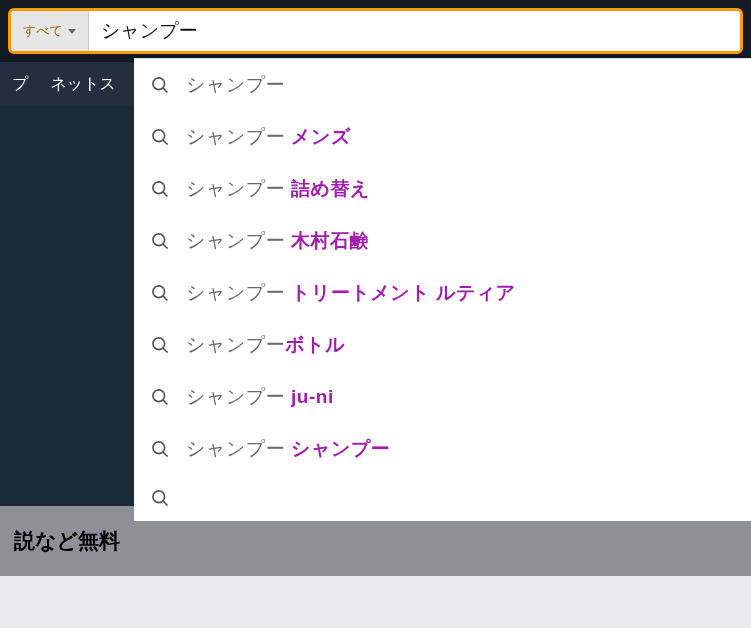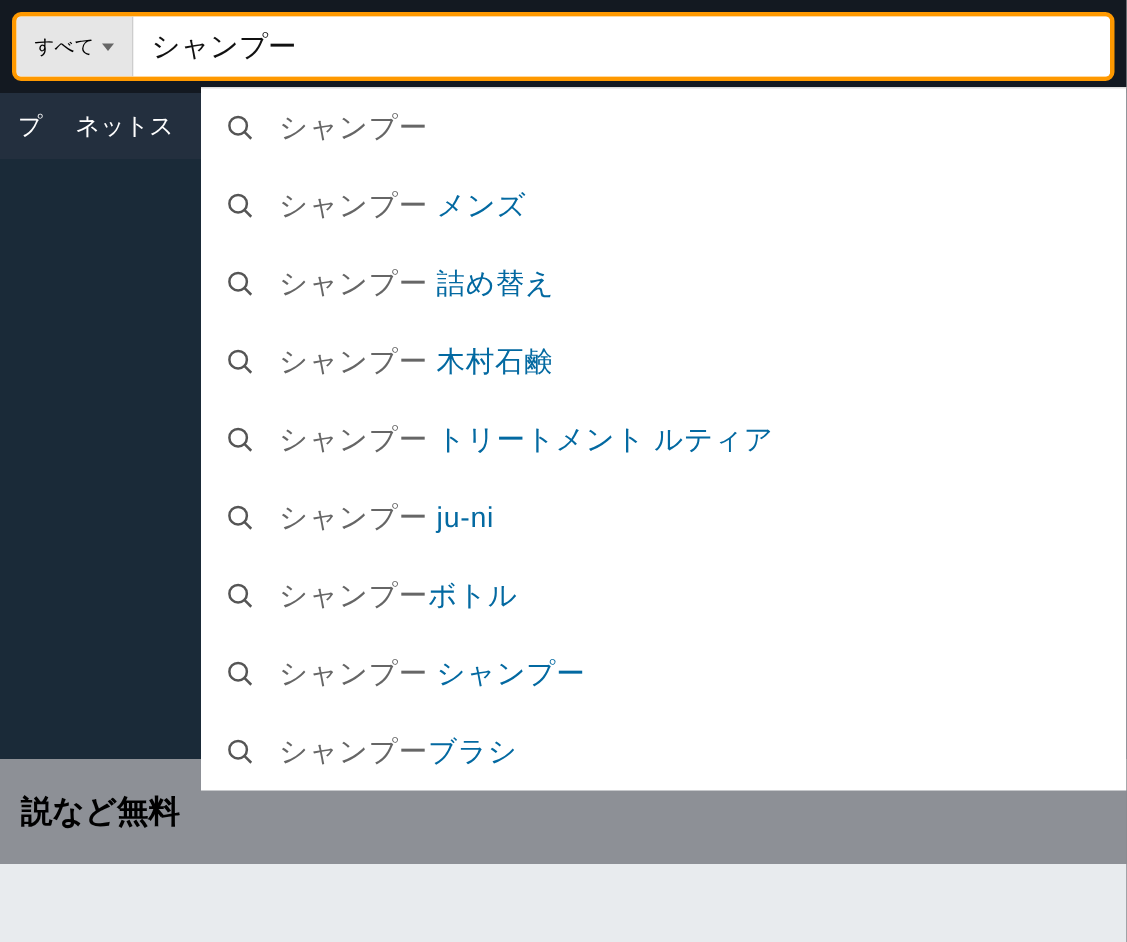--- a/index.html
+++ b/index.html
@@ -30,21 +30,21 @@
       overflow: hidden;
       background: #fff;
     }
     .category-dropdown {
       background: #e6e6e6;
       border-right: 1px solid #cdcdcd;
       display: flex;
       align-items: center;
       padding: 0 12px;
       font-size: 13px;
-      color: #000000;
+      color: #a16207;
       cursor: pointer;
       gap: 5px;
       flex-shrink: 0;
     }
     .dropdown-caret {
       width: 0;
       height: 0;
       border-left: 4px solid transparent;
       border-right: 4px solid transparent;
       border-top: 5px solid #666;
@@ -111,22 +111,22 @@
     .search-icon-svg {
       width: 20px;
       height: 20px;
       flex-shrink: 0;
     }
     .suggestion-base {
       color: #666;
       font-weight: 400;
     }
     .suggestion-bold {
-      color: #0369a1;
-      font-weight: 400;
+      color: #a21caf;
+      font-weight: 700;
     }
     .suggestion-text {
       letter-spacing: 0.5px;
     }
   </style>
 </head>
 <body>
 
 <div class="search-bar-container">
   <div class="search-bar">
@@ -185,36 +185,35 @@
         <circle cx="10.5" cy="10.5" r="7"></circle>
         <line x1="21" y1="21" x2="15.5" y2="15.5"></line>
       </svg>
       <span class="suggestion-text"><span class="suggestion-base">シャンプー </span><span class="suggestion-bold">トリートメント ルティア</span></span>
     </div>
     <div class="suggestion-item">
       <svg class="search-icon-svg" viewBox="0 0 24 24" fill="none" stroke="#555" stroke-width="2">
         <circle cx="10.5" cy="10.5" r="7"></circle>
         <line x1="21" y1="21" x2="15.5" y2="15.5"></line>
       </svg>
+      <span class="suggestion-text"><span class="suggestion-base">シャンプー</span><span class="suggestion-bold">ボトル</span></span>
+    </div>
+    <div class="suggestion-item">
+      <svg class="search-icon-svg" viewBox="0 0 24 24" fill="none" stroke="#555" stroke-width="2">
+        <circle cx="10.5" cy="10.5" r="7"></circle>
+        <line x1="21" y1="21" x2="15.5" y2="15.5"></line>
+      </svg>
       <span class="suggestion-text"><span class="suggestion-base">シャンプー </span><span class="suggestion-bold">ju-ni</span></span>
     </div>
     <div class="suggestion-item">
       <svg class="search-icon-svg" viewBox="0 0 24 24" fill="none" stroke="#555" stroke-width="2">
         <circle cx="10.5" cy="10.5" r="7"></circle>
         <line x1="21" y1="21" x2="15.5" y2="15.5"></line>
       </svg>
-      <span class="suggestion-text"><span class="suggestion-base">シャンプー</span><span class="suggestion-bold">ボトル</span></span>
-    </div>
-    <div class="suggestion-item">
-      <svg class="search-icon-svg" viewBox="0 0 24 24" fill="none" stroke="#555" stroke-width="2">
-        <circle cx="10.5" cy="10.5" r="7"></circle>
-        <line x1="21" y1="21" x2="15.5" y2="15.5"></line>
-      </svg>
       <span class="suggestion-text"><span class="suggestion-base">シャンプー </span><span class="suggestion-bold">シャンプー</span></span>
     </div>
     <div class="suggestion-item">
       <svg class="search-icon-svg" viewBox="0 0 24 24" fill="none" stroke="#555" stroke-width="2">
         <circle cx="10.5" cy="10.5" r="7"></circle>
         <line x1="21" y1="21" x2="15.5" y2="15.5"></line>
       </svg>
-      <span class="suggestion-text"><span class="suggestion-base">シャンプー</span><span class="suggestion-bold">ブラシ</span></span>
     </div>
   </div>
 
 </body></html>

